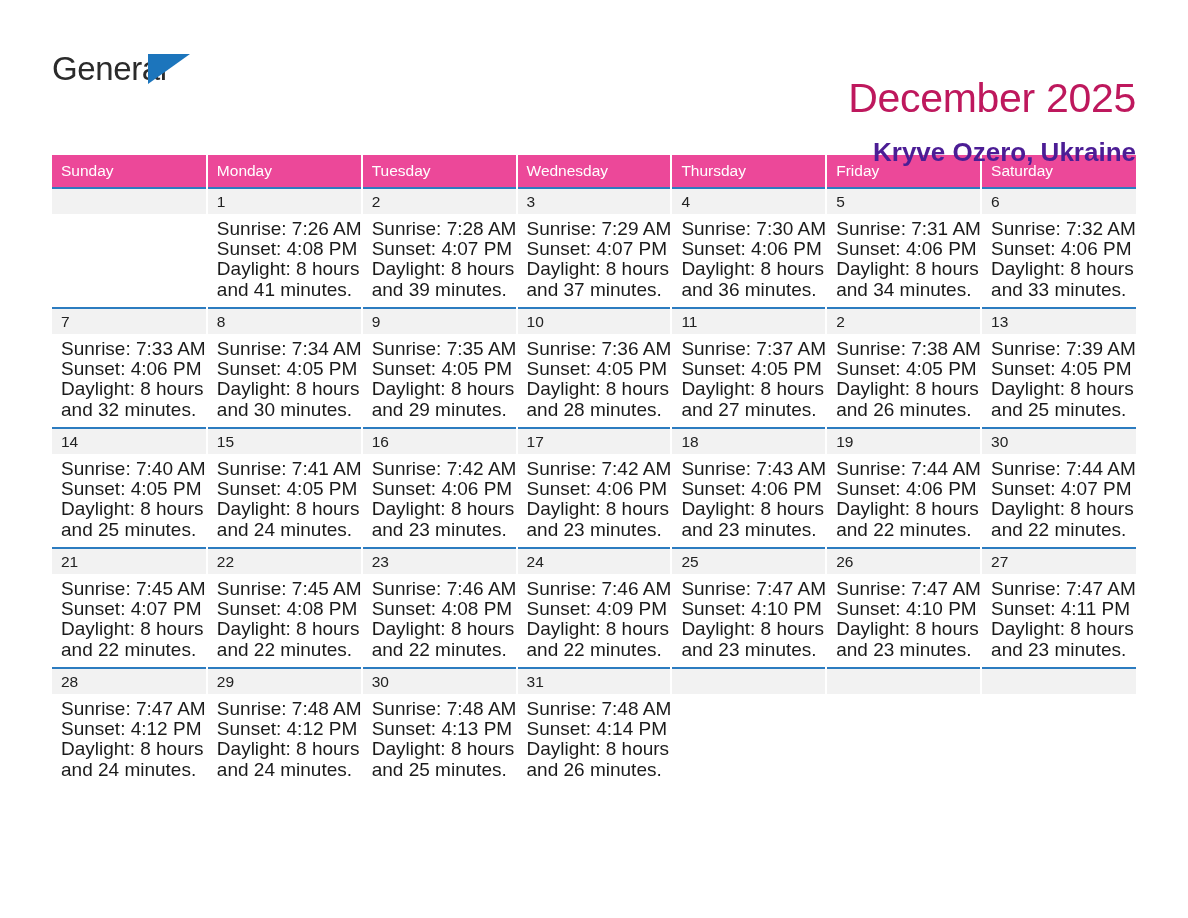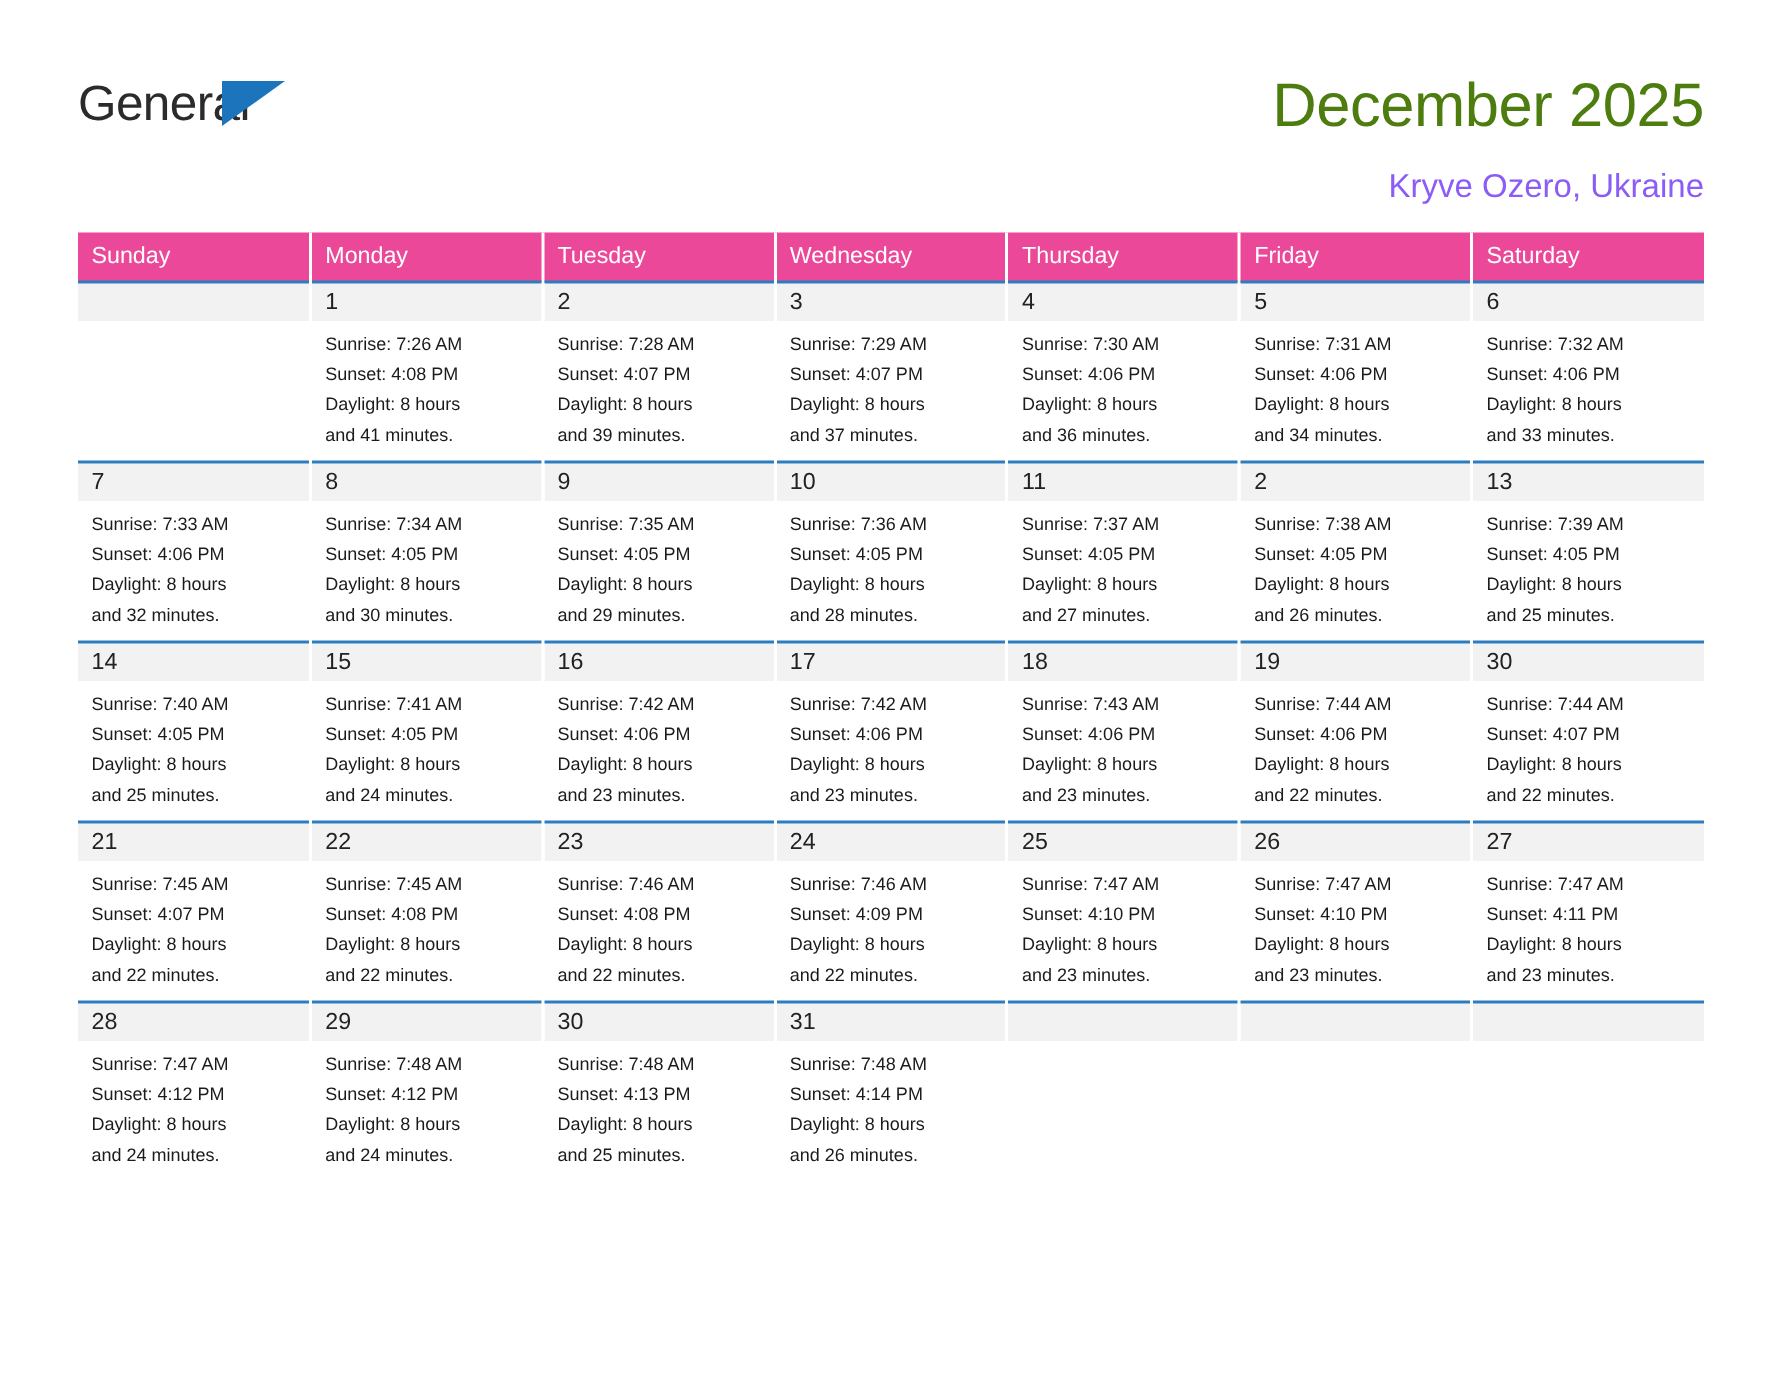--- a/index.html
+++ b/index.html
@@ -58,30 +58,32 @@
     height: 0;
   }
   .logo-flag svg { display: block; }
 
   .title-block {
     text-align: right;
     padding-top: 0px;
   }
   .month-title {
     font-size: 41px;
-    color: #4d7c0f;
+    color: #be185d;
     line-height: 48px;
     font-weight: normal;
     letter-spacing: -0.3px;
+    margin-top: 28px;
   }
   .location {
-    font-size: 22px;
-    color: #8b5cf6;
+    font-size: 26px;
+    color: #4c1d95;
     margin-top: 17px;
     line-height: 26px;
+    font-weight: bold;
   }
 
   
   .calendar {
     width: 1084px;
     border-collapse: collapse;
     table-layout: fixed;
     margin-top: 17px;
   }
   .calendar th {
@@ -99,21 +101,21 @@
   .calendar td {
     vertical-align: top;
     width: 154.85px;
     border-right: 2px solid #ffffff;
     border-top: 2px solid #2c7cc0;
     padding: 0;
     height: 118px;
   }
   .calendar td:last-child { border-right: none; }
   .info {
-    font-size: 12px;
+    font-size: 19px;
     color: #1b1b1b;
     line-height: 20.2px;
     padding-top: 2px;
   }
   .info div { white-space: nowrap; }
   
   .calendar td { background: #ffffff; }
   .band {
     background: #f2f2f2;
     height: 25px;

